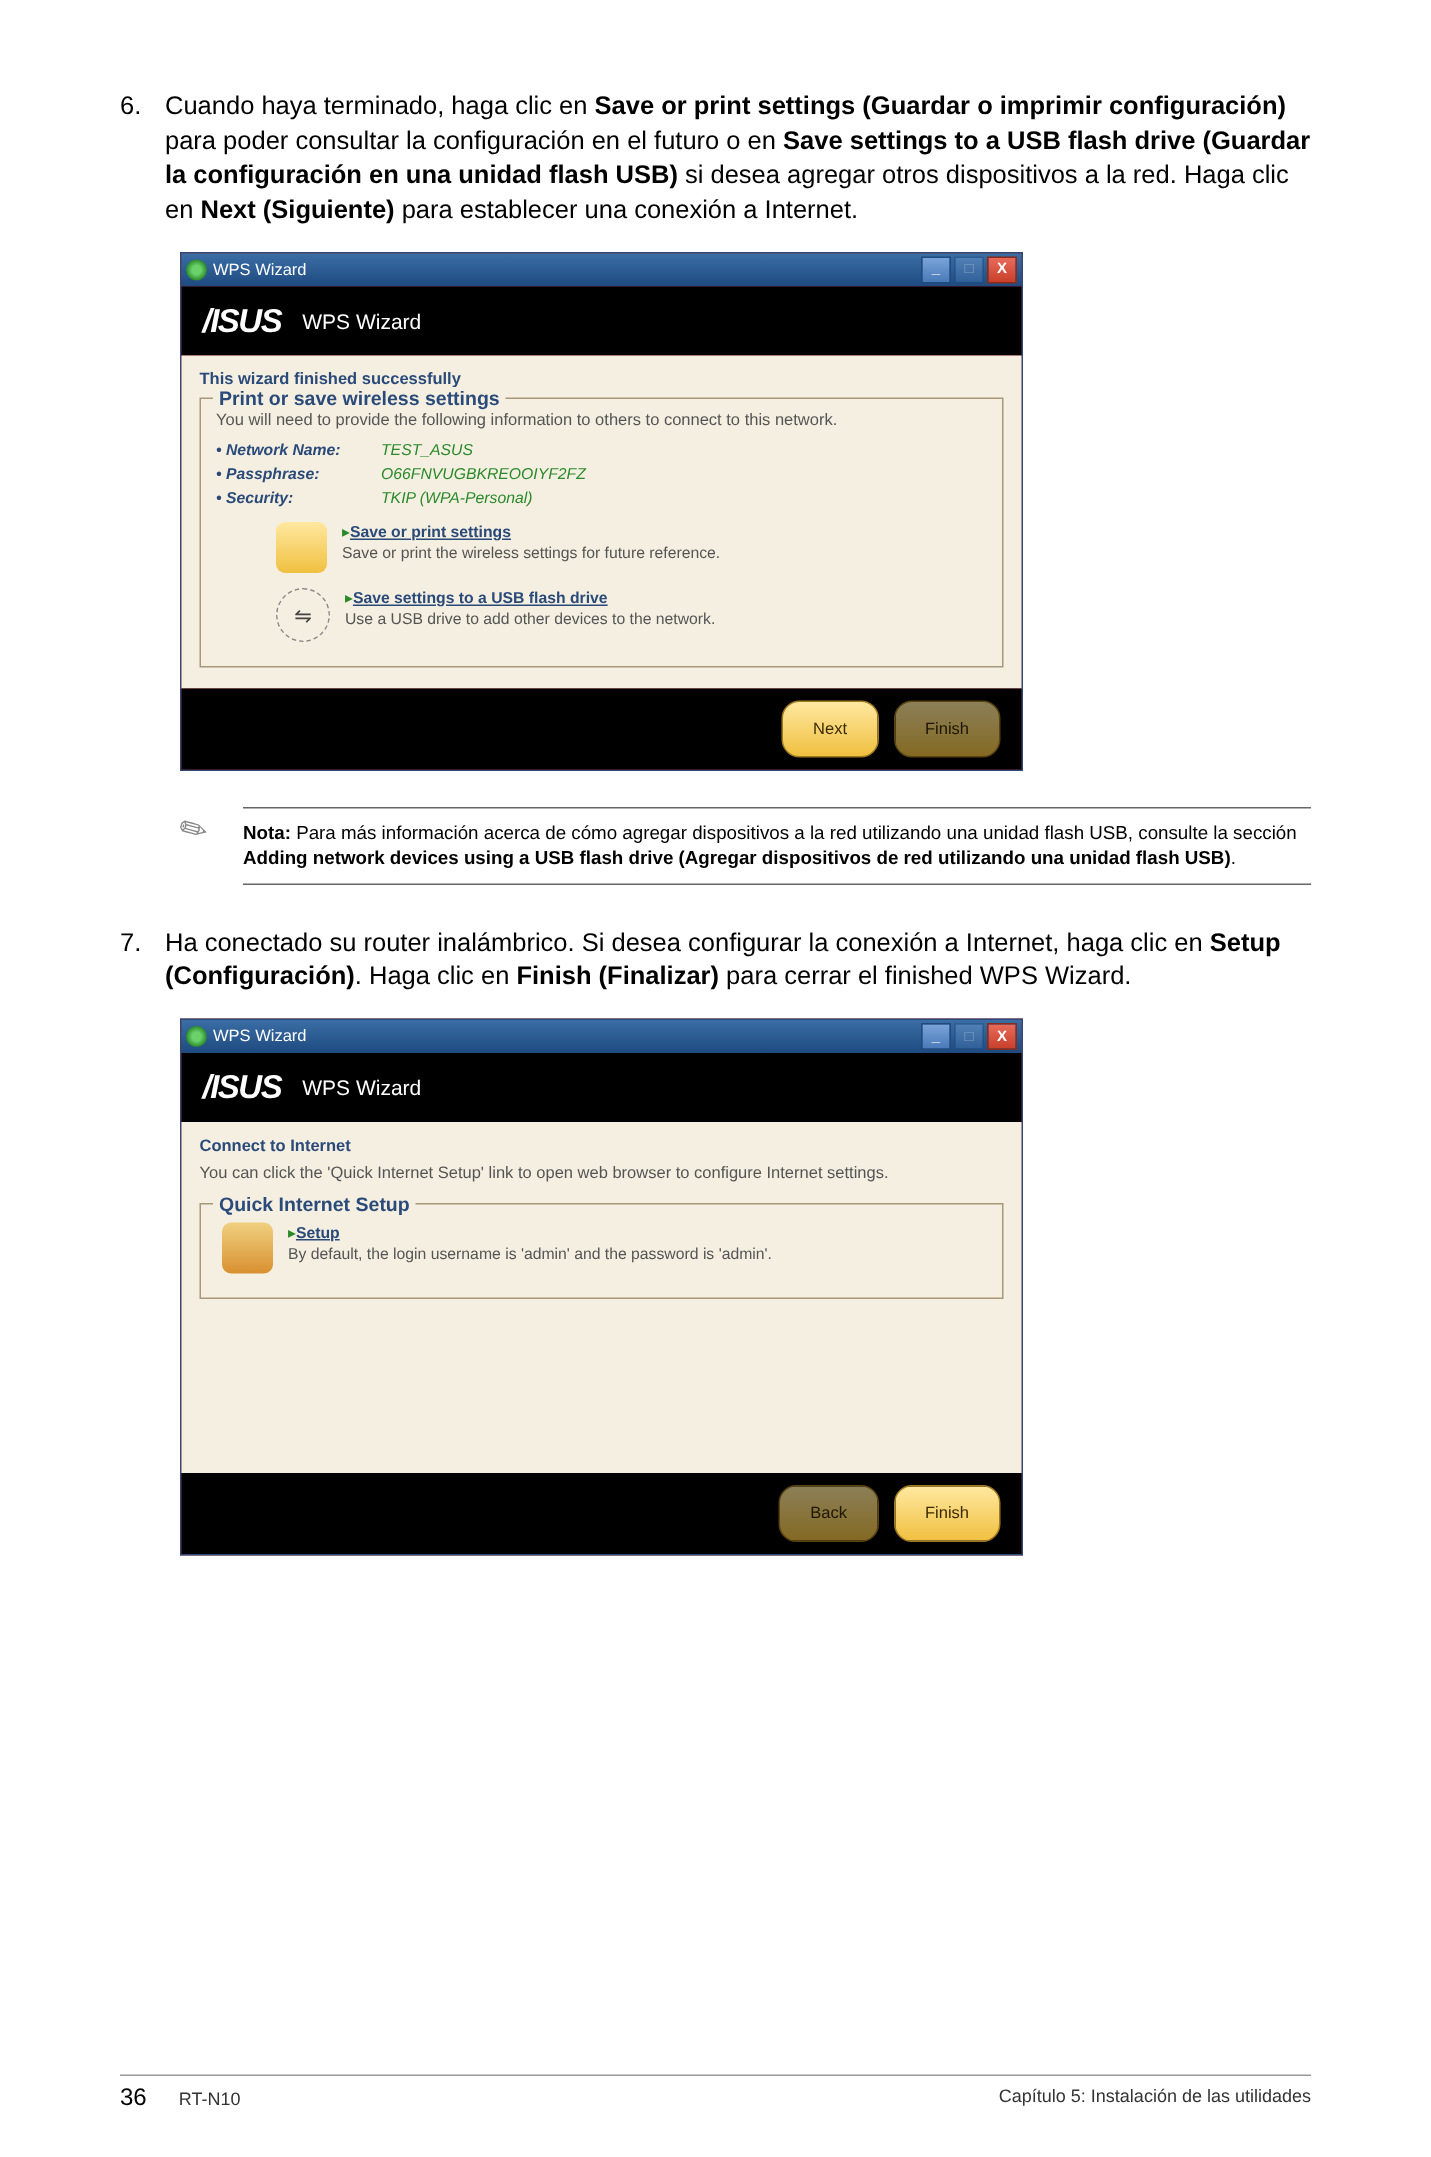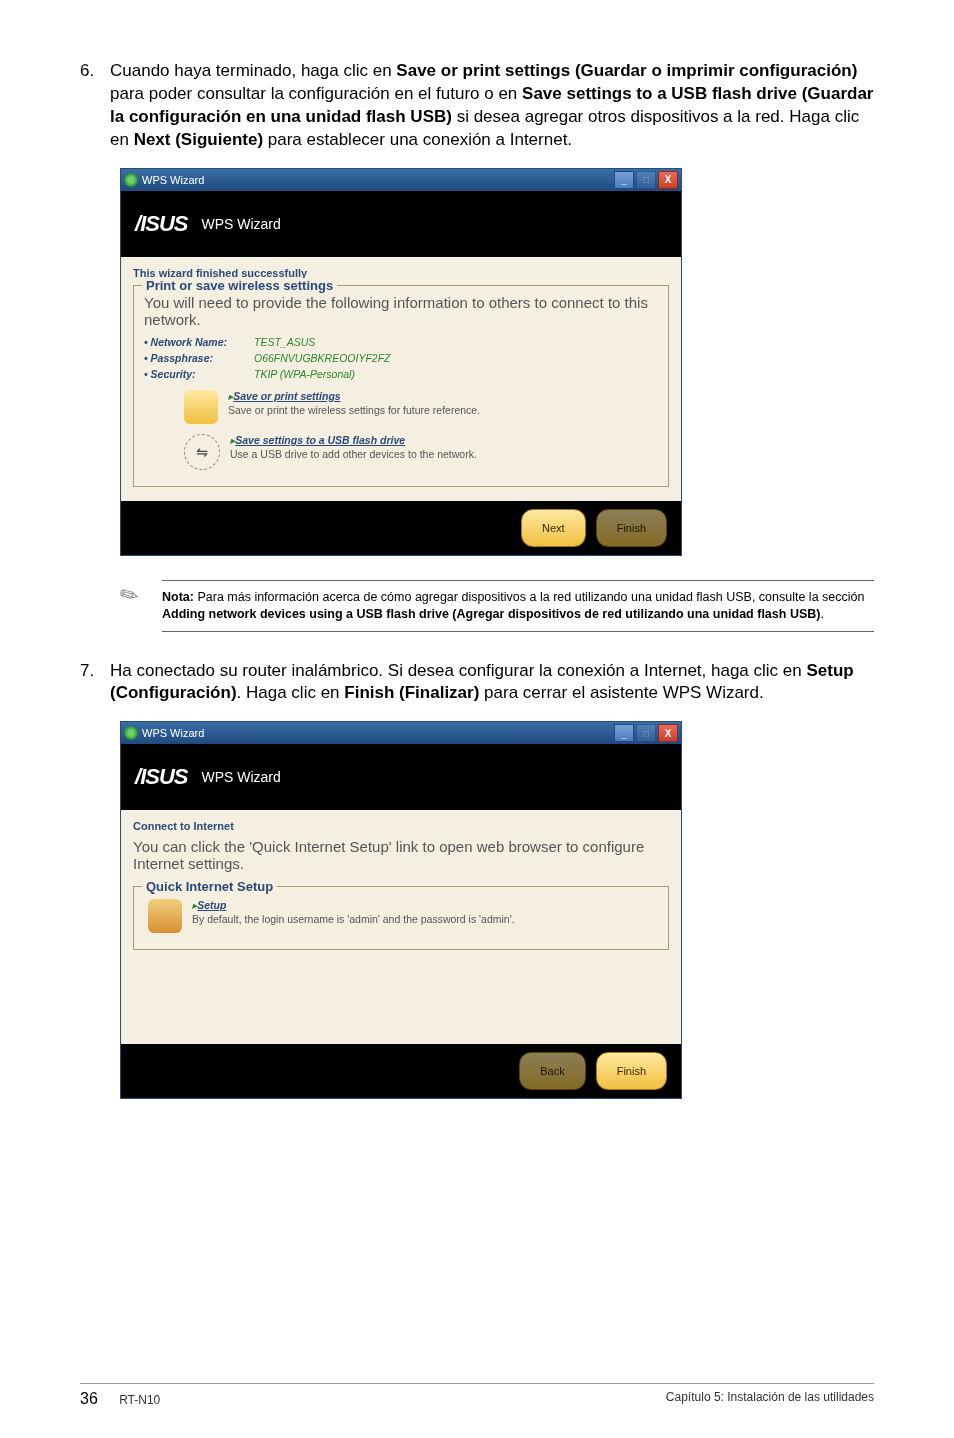--- a/index.html
+++ b/index.html
@@ -68,21 +68,21 @@
     display: flex; align-items: center; justify-content: center;
     font-size: 10px; font-weight: bold;
     background: linear-gradient(#7aa3d8,#4a7ab8);
     border: 1px solid #1e4a80;
     color: #fff;
   }
   .tb-btn.close { background: linear-gradient(#e86a5a,#c8402a); border-color:#8a2a1a; }
   .tb-btn.disabled { opacity: 0.4; }
   .asus-header {
     background: #000;
-    padding: 20px 14px;
+    padding: 10px 14px;
     display: flex;
     align-items: center;
     gap: 14px;
   }
   .asus-logo {
     color: #fff;
     font-size: 22px;
     font-weight: bold;
     letter-spacing: -1px;
     font-style: italic;
@@ -109,21 +109,21 @@
   .fieldset-legend {
     position: absolute;
     top: -8px;
     left: 8px;
     background: #f5efe1;
     padding: 0 4px;
     font-weight: bold;
     color: #2a4a7a;
     font-size: 13px;
   }
-  .fs-text { color: #555; font-size: 15px; margin-bottom: 8px; }
+  .fs-text { color: #555; font-size: 11px; margin-bottom: 8px; }
   .kv-row { display: flex; margin: 4px 0; font-style: italic; }
   .kv-key { width: 110px; color: #2a4a7a; font-weight: bold; font-size: 10.5px; }
   .kv-key::before { content: "• "; }
   .kv-val { color: #2a8a2a; font-size: 10.5px; }
   .icon-block {
     display: flex;
     gap: 10px;
     margin: 10px 0 4px 40px;
     align-items: flex-start;
   }
@@ -139,21 +139,21 @@
     border: 1px dashed #888;
     border-radius: 50%;
     flex-shrink: 0;
     display: flex; align-items:center; justify-content:center;
     color: #444; font-size: 14px;
   }
   .link-line {
     color: #2a4a7a;
     font-size: 10.5px;
   }
-  .link-line .lk { text-decoration: underline; font-weight: bold; font-style: italic; }
+  .link-line .lk { text-decoration: underline; font-weight: bold; }
   .link-line .lk::before { content: "▸ "; color:#2a8a2a; font-weight:normal; text-decoration:none; display:inline-block; }
   .link-sub { color: #555; font-size: 10.5px; margin-top: 2px; }
   .dialog-footer {
     background: #000;
     padding: 8px 14px;
     display: flex;
     justify-content: flex-end;
     gap: 10px;
   }
   .pill-btn {
@@ -278,21 +278,21 @@
   <div class="note-block">
     <div class="pencil">✎</div>
     <div class="note-lines">
       <span class="bold">Nota:</span><span> Para más información acerca de cómo agregar dispositivos a la red utilizando una unidad flash USB, consulte la sección </span><span class="bold">Adding network devices using a USB flash drive (Agregar dispositivos de red utilizando una unidad flash USB)</span><span>.</span>
     </div>
   </div>
 
   <div class="numbered body-text" style="margin-top:28px;">
     <div class="num">7.</div>
     <div class="txt">
-      <span>Ha conectado su router inalámbrico. Si desea configurar la conexión a Internet, haga clic en </span><span class="bold">Setup (Configuración)</span><span>. Haga clic en </span><span class="bold">Finish (Finalizar)</span><span> para cerrar el asistente WPS Wizard.</span>
+      <span>Ha conectado su router inalámbrico. Si desea configurar la conexión a Internet, haga clic en </span><span class="bold">Setup (Configuración)</span><span>. Haga clic en </span><span class="bold">Finish (Finalizar)</span><span> para cerrar el finished WPS Wizard.</span>
     </div>
   </div>
 
   <div class="dialog-wrap">
     <div class="dialog">
       <div class="titlebar">
         <div class="titlebar-left">
           <div class="tb-icon"></div>
           <span>WPS Wizard</span>
         </div>

